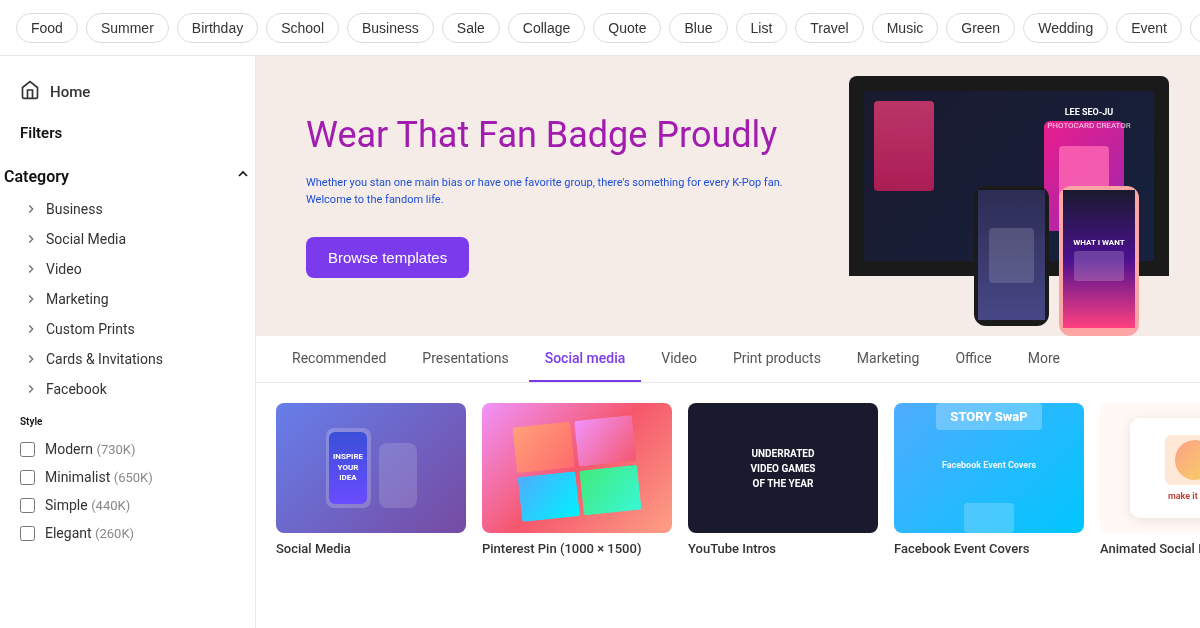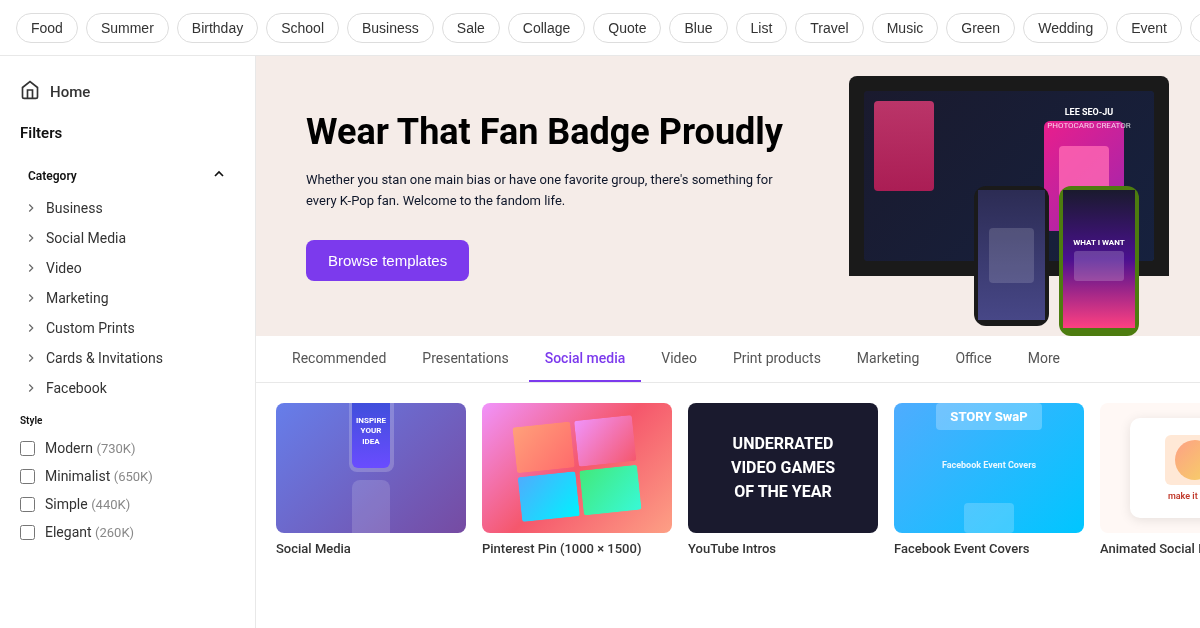--- a/index.html
+++ b/index.html
@@ -12,47 +12,47 @@
     
     .main-layout { display: flex; height: calc(628px - 56px); }
 
     
     .sidebar { width: 256px; border-right: 1px solid #e8e8e8; overflow-y: auto; padding: 16px 0; flex-shrink: 0; }
     .sidebar-home { display: flex; align-items: center; gap: 10px; padding: 8px 20px 12px; font-size: 15px; font-weight: 500; cursor: pointer; }
     .sidebar-home svg { width: 20px; height: 20px; }
     .filters-header { padding: 8px 20px; font-size: 15px; font-weight: 600; color: #111; }
 
     .filter-section { margin-top: 8px; }
-    .filter-section-header { display: flex; align-items: center; justify-content: space-between; padding: 8px 28px; font-size: 12px; font-weight: 600; color: #111; cursor: pointer; }
+    .filter-section-header { display: flex; align-items: center; justify-content: space-between; padding: 8px 4px; font-size: 16px; font-weight: 600; color: #111; cursor: pointer; }
     .filter-section-header svg { width: 16px; height: 16px; }
 
     .category-item { display: flex; align-items: center; gap: 8px; padding: 7px 20px 7px 24px; font-size: 14px; color: #333; cursor: pointer; }
     .category-item svg { width: 14px; height: 14px; color: #666; }
 
     .style-section { margin-top: 4px; }
     .style-section-header { display: flex; align-items: center; justify-content: space-between; padding: 8px 20px; font-size: 10px; font-weight: 600; color: #111; cursor: pointer; }
     .style-item { display: flex; align-items: center; gap: 10px; padding: 6px 20px; font-size: 14px; color: #333; cursor: pointer; }
     .style-item input[type="checkbox"] { width: 15px; height: 15px; border-radius: 3px; cursor: pointer; }
     .style-count { color: #888; font-size: 13px; }
 
     
     .content-area { flex: 1; overflow-y: auto; }
 
     
     .hero-banner { background-color: #f5ece8; position: relative; padding: 40px 50px; min-height: 280px; overflow: hidden; display: flex; align-items: center; }
     .hero-text { max-width: 480px; z-index: 2; }
-    .hero-title { font-size: 36px; font-weight: 700; color: #000000; line-height: 1.2; margin-bottom: 16px; }
-    .hero-subtitle { font-size: 13px; color: #0f172a; line-height: 1.6; margin-bottom: 28px; margin-top: 15px; }
+    .hero-title { font-size: 36px; font-weight: 400; color: #a21caf; line-height: 1.2; margin-bottom: 16px; }
+    .hero-subtitle { font-size: 11px; color: #1d4ed8; line-height: 1.6; margin-bottom: 28px; margin-top: 15px; }
     .hero-btn { background: #7c3aed; color: #fff; border: none; padding: 12px 22px; border-radius: 8px; font-size: 15px; font-weight: 500; cursor: pointer; }
 
     
     .device-mockup { position: absolute; right: 31px; top: 10px; width: 360px; height: 270px; }
     .laptop-mock { position: absolute; top: 10px; right: 0; width: 320px; height: 200px; background: #1a1a1a; border-radius: 8px 8px 0 0; overflow: hidden; display: flex; align-items: center; justify-content: center; }
     .laptop-screen { width: 290px; height: 170px; background: linear-gradient(135deg, #1a1a2e 0%, #16213e 50%, #0f3460 100%); border-radius: 4px; position: relative; overflow: hidden; }
-    .phone-mock { position: absolute; bottom: 0; right: 30px; width: 80px; height: 150px; background: #4d7c0f; border-radius: 12px; overflow: hidden; }
+    .phone-mock { position: absolute; bottom: 0; right: 30px; width: 80px; height: 150px; background: #fca5a5; border-radius: 12px; overflow: hidden; }
     .phone-screen { width: 72px; height: 138px; margin: 4px; background: linear-gradient(135deg, #ff6b9d 0%, #c44bff 100%); border-radius: 10px; }
     .phone-mock2 { position: absolute; bottom: 10px; right: 120px; width: 75px; height: 140px; background: #1a1a1a; border-radius: 12px; overflow: hidden; }
     .phone-screen2 { width: 67px; height: 130px; margin: 4px; background: linear-gradient(135deg, #667eea 0%, #764ba2 100%); border-radius: 10px; }
 
     
     .template-tabs { display: flex; align-items: center; border-bottom: 1px solid #e8e8e8; padding: 0 20px; gap: 4px; }
     .tab-item { padding: 14px 16px; font-size: 14px; color: #555; cursor: pointer; border-bottom: 2px solid transparent; white-space: nowrap; }
     .tab-item.active { color: #7c3aed; border-bottom-color: #7c3aed; font-weight: 500; }
 
     
@@ -241,21 +241,21 @@
         <div class="tab-item">Print products</div>
         <div class="tab-item">Marketing</div>
         <div class="tab-item">Office</div>
         <div class="tab-item">More</div>
       </div>
 
     <div class="template-grid" id="template-grid">
         <div class="template-card">
       <div class="template-thumb">
         <div class="thumb-1" style="width:100%;height:100%;">
-      <div style="display:flex;gap:8px;align-items:center;flex-direction:column;">
+      <div style="display:flex;gap:8px;align-items:flex-end;">
         <div style="width:45px;height:80px;background:rgba(255,255,255,0.2);border-radius:8px;display:flex;align-items:center;justify-content:center;">
           <div style="width:38px;height:72px;background:linear-gradient(180deg,#3b4fd8,#6a4cff);border-radius:6px;display:flex;align-items:center;justify-content:center;padding:4px;">
             <div style="color:white;font-size:8px;font-weight:700;text-align:center;line-height:1.3;">INSPIRE YOUR IDEA</div>
           </div>
         </div>
         <div style="width:38px;height:65px;background:rgba(255,255,255,0.15);border-radius:8px;"></div>
       </div>
     </div>
       </div>
       <div class="template-label">Social Media</div>
@@ -277,21 +277,21 @@
                   <div style="width:100%;height:100%;background:linear-gradient(135deg,#43e97b,#38f9d7);"></div>
                 </div>
       </div>
     </div>
       </div>
       <div class="template-label">Pinterest Pin (1000 × 1500)</div>
     </div>
         <div class="template-card">
       <div class="template-thumb">
         <div class="thumb-3" style="width:100%;height:100%;">
-      <div style="text-align:center;font-size:16px;font-weight:700;color:white;line-height:1.5;padding:8px;">UNDERRATED<br>VIDEO GAMES<br>OF THE YEAR</div>
+      <div style="text-align:center;font-size:10px;font-weight:700;color:white;line-height:1.5;padding:8px;">UNDERRATED<br>VIDEO GAMES<br>OF THE YEAR</div>
     </div>
       </div>
       <div class="template-label">YouTube Intros</div>
     </div>
         <div class="template-card">
       <div class="template-thumb">
         <div style="width:100%;height:100%;background:linear-gradient(135deg,#4facfe,#00c6ff);display:flex;flex-direction:column;align-items:center;justify-content:space-between;color:white;font-size:11px;font-weight:700;gap:14px;">
       <div style="background:rgba(255,255,255,0.25);padding:6px 14px;border-radius:4px;font-size:13px;font-weight:800;">STORY SwaP</div>
       <div style="font-size:9px;opacity:0.9;text-align:center;">Facebook Event Covers</div>
       <div style="width:50px;height:30px;background:rgba(255,255,255,0.2);border-radius:4px;margin-top:4px;"></div>

